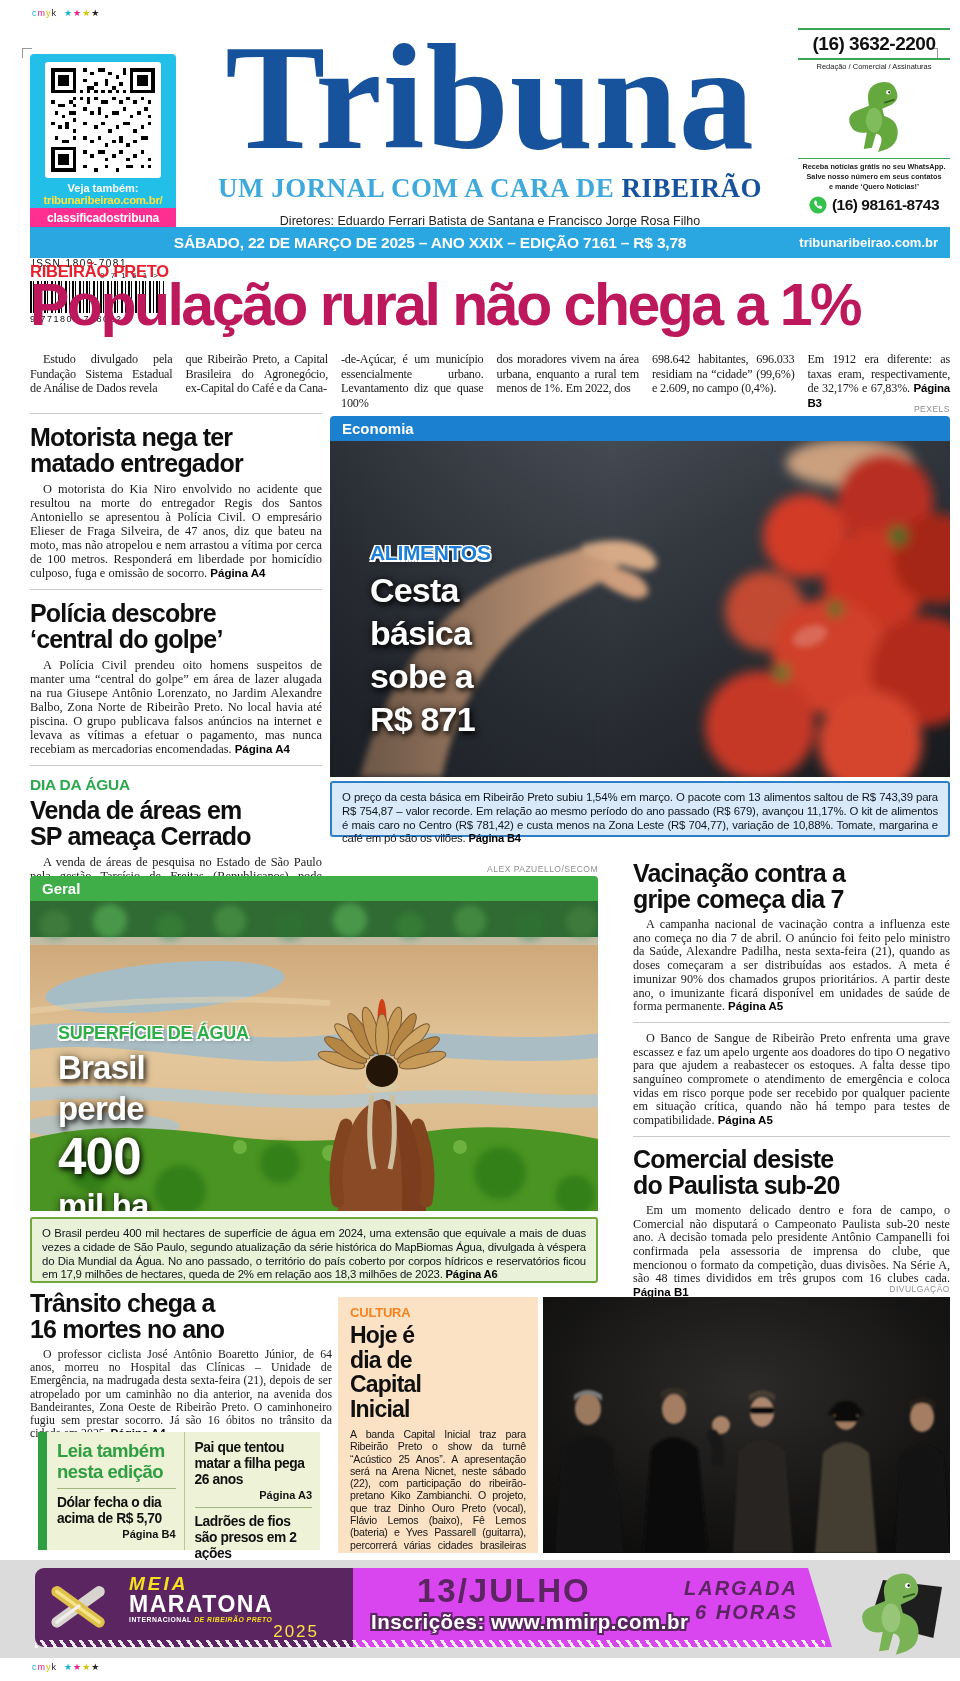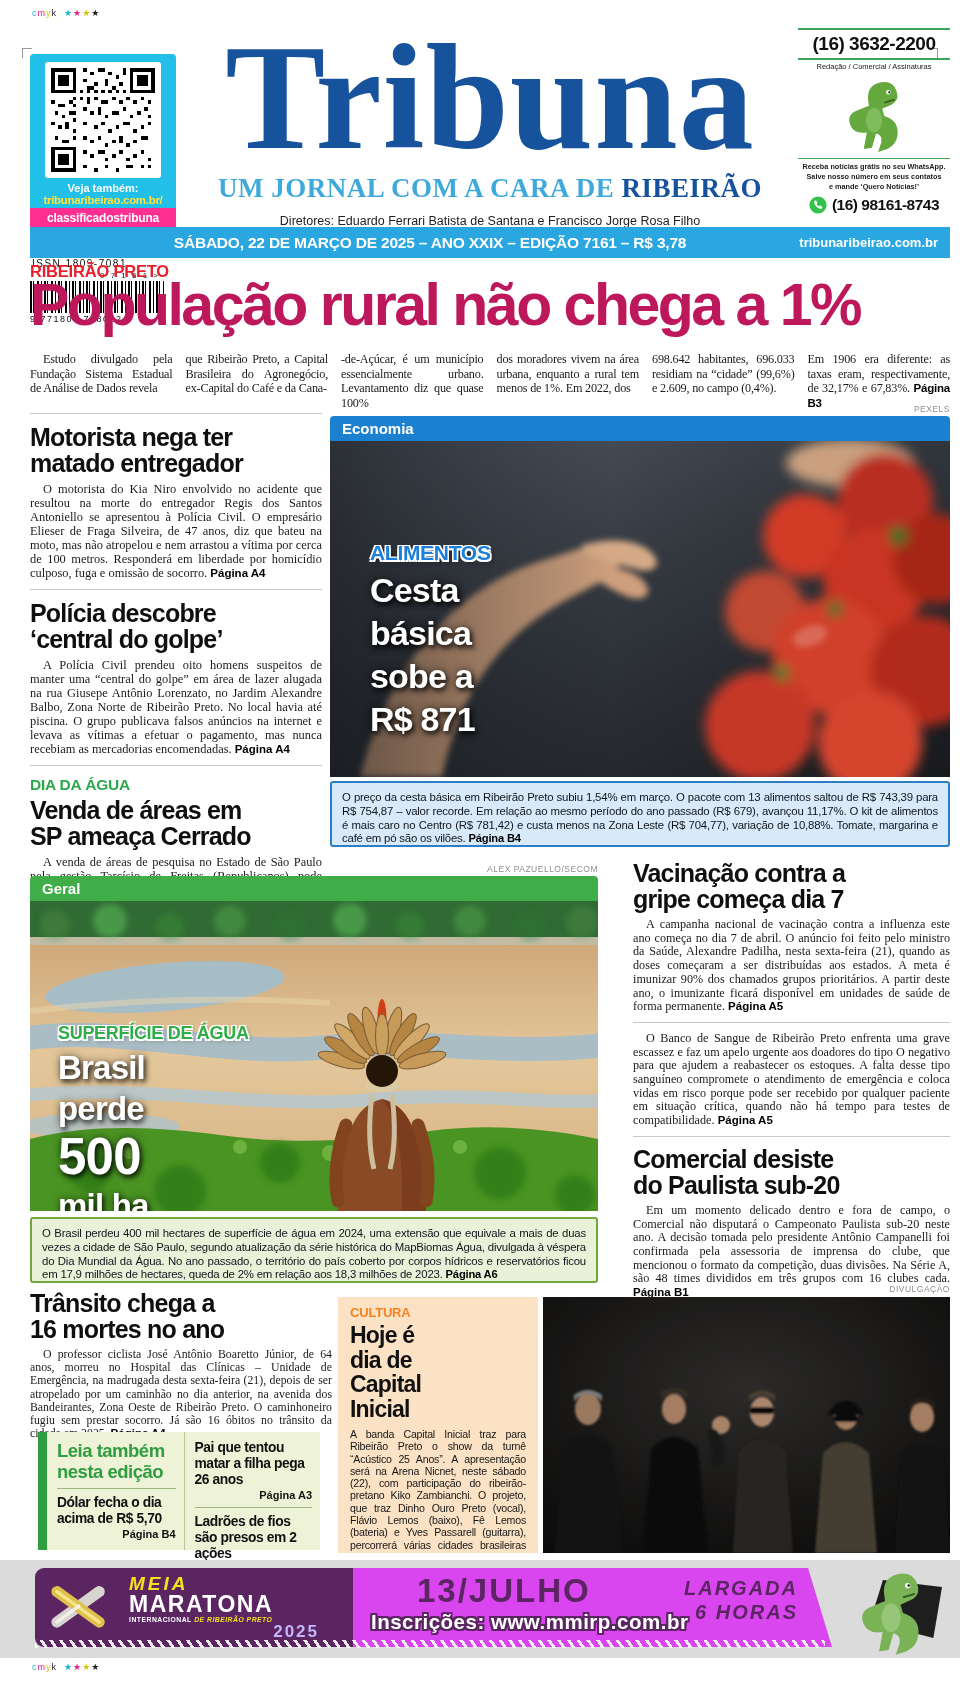--- a/index.html
+++ b/index.html
@@ -81,21 +81,21 @@
   .econ .secbar { background:#1b80cf; }
   .photo { position:relative; overflow:hidden; }
   .photo svg { position:absolute; inset:0; width:100%; height:100%; }
   .photo-econ { height:336px; }
   .econ-kicker { position:absolute; left:40px; top:100px; font-size:21px; font-weight:bold; color:#1d7fd8; letter-spacing:-0.3px;
     text-shadow:-1.5px -1.5px 0 #fff,1.5px -1.5px 0 #fff,-1.5px 1.5px 0 #fff,1.5px 1.5px 0 #fff,3px 3px 4px rgba(0,0,0,.35); }
   .bigheads { position:absolute; left:40px; top:128px; color:#fff; font-weight:bold; font-size:34px; line-height:43px; letter-spacing:-0.8px;
     text-shadow:0 0 8px rgba(0,0,0,.65), 2px 3px 5px rgba(0,0,0,.8); }
   .capbox { border-radius:3px; padding:8px 10px; font-size:11.4px; line-height:13.8px; color:#10151c; letter-spacing:-0.2px; text-align:justify; }
   .capbox b { font-size:11.2px; }
-  .cap-econ { margin-top:4px; height:66px; background:#d8eaf9; border:2px solid #2c7fc7; }
+  .cap-econ { margin-top:4px; height:56px; background:#d8eaf9; border:2px solid #2c7fc7; }
 
   .geralwrap { position:absolute; left:30px; top:864px; width:568px; }
   .geralwrap .secbar { background:#3fae49; }
   .photo-geral { height:310px; }
   .geral-kicker { position:absolute; left:28px; top:122px; font-size:18px; font-weight:bold; color:#2fae47; letter-spacing:-0.3px;
     text-shadow:-1.5px -1.5px 0 #fff,1.5px -1.5px 0 #fff,-1.5px 1.5px 0 #fff,1.5px 1.5px 0 #fff,2px 2px 4px rgba(0,0,0,.35); }
   .geral-heads { position:absolute; left:28px; top:146px; color:#fff; font-weight:bold; letter-spacing:-0.8px;
     text-shadow:0 0 8px rgba(0,0,0,.55), 2px 3px 5px rgba(0,0,0,.75); }
   .geral-heads .l { font-size:33px; line-height:41px; }
   .geral-heads .xl { font-size:51px; line-height:56px; }
@@ -125,21 +125,21 @@
   
   .graystrip { position:absolute; left:0; top:1560px; width:960px; height:98px; background:#dbdbdb; }
   .banner { position:absolute; left:35px; top:1568px; width:915px; height:79px; display:flex; }
   .ad-purple { width:318px; background:#5b2562; border-radius:9px 0 0 9px; position:relative; display:flex; align-items:center; }
   .ad-logo { margin-left:10px; }
   .ad-logotext { margin-left:6px; width:190px; }
   .ad-l1 { color:#f6e11c; font-weight:bold; font-style:italic; font-size:19px; letter-spacing:3px; line-height:18px; }
   .ad-l2 { color:#fff; font-weight:bold; font-size:23px; letter-spacing:1.5px; line-height:22px; }
   .ad-sub { font-size:6.8px; letter-spacing:0.5px; line-height:9px; }
   .ad-sub .w { color:#fff; font-weight:bold; } .ad-sub .y { color:#f6e11c; font-weight:bold; font-style:italic; }
-  .ad-year { color:#c4b5fd; font-weight:bold; font-size:17px; text-align:right; letter-spacing:2px; line-height:16px; }
+  .ad-year { color:#fde047; font-weight:normal; font-size:17px; text-align:right; letter-spacing:2px; line-height:16px; }
   .ad-yellow { flex:1; background:#d946ef; position:relative; clip-path:polygon(0 0, 95% 0, 100% 100%, 0 100%); }
   .ad-date { position:absolute; left:64px; top:4px; color:#5b2562; font-weight:bold; font-size:33px; letter-spacing:2px; }
   .ad-signup { position:absolute; left:18px; top:42px; color:#fff; font-weight:bold; font-size:20.5px; letter-spacing:0.5px;
     text-shadow:-2px 0 0 #5b2562,2px 0 0 #5b2562,0 -2px 0 #5b2562,0 2px 0 #5b2562,-2px -2px 0 #5b2562,2px 2px 0 #5b2562,-2px 2px 0 #5b2562,2px -2px 0 #5b2562; }
   .ad-start { position:absolute; right:34px; top:8px; text-align:right; color:#5b2562; font-weight:bold; font-size:20px; line-height:24px; letter-spacing:2px; font-style:italic; }
   .ad-hatch { position:absolute; left:0; bottom:0; width:86%; height:8px; background:repeating-linear-gradient(55deg, rgba(255,255,255,.9) 0 3px, rgba(255,255,255,0) 3px 8px); }
   .ad-dino { width:118px; position:relative; }
   .ad-flag { position:absolute; right:8px; top:12px; width:72px; height:58px; background:#1e1e1e; clip-path:polygon(18% 0,100% 12%,88% 100%,0 72%); }
   .ad-dino svg { position:absolute; right:20px; top:2px; }
 </style>
@@ -322,21 +322,21 @@
   </div>
 
   <div class="lead-kicker">RIBEIRÃO PRETO</div>
   <div class="lead-head">População rural não chega a 1%</div>
   <div class="deck">
     <div class="deckcol first">Estudo divulgado pela Fundação Sistema Estadual de Análise de Dados revela</div>
     <div class="deckcol">que Ribeirão Preto, a Capital Brasileira do Agronegócio, ex-Capital do Café e da Cana-</div>
     <div class="deckcol">-de-Açúcar, é um município essencialmente urbano. Levantamento diz que quase 100%</div>
     <div class="deckcol">dos moradores vivem na área urbana, enquanto a rural tem menos de 1%. Em 2022, dos</div>
     <div class="deckcol">698.642 habitantes, 696.033 residiam na “cidade” (99,6%) e 2.609, no campo (0,4%).</div>
-    <div class="deckcol"><span>Em 1906 era diferente: as taxas eram, respectivamente, de 32,17% e 67,83%.</span> <b class="pageref">Página B3</b></div>
+    <div class="deckcol"><span>Em 1912 era diferente: as taxas eram, respectivamente, de 32,17% e 67,83%.</span> <b class="pageref">Página B3</b></div>
   </div>
 
   <div class="leftcol">
     <div class="rule"></div>
     <div class="art" style="margin-top:9px;">
       <h2><span>Motorista nega ter</span><br><span>matado entregador</span></h2>
       <p class="body"><span>O motorista do Kia Niro envolvido no acidente que resultou na morte do entregador Regis dos Santos Antoniello se apresentou à Polícia Civil. O empresário Elieser de Fraga Silveira, de 47 anos, diz que bateu na moto, mas não atropelou e nem arrastou a vítima por cerca de 100 metros. Responderá em liberdade por homicídio culposo, fuga e omissão de socorro.</span> <b class="pageref">Página A4</b></p>
     </div>
     <div class="rule"></div>
     <div class="art">
@@ -478,21 +478,21 @@
           <circle cx="352" cy="170" r="16" fill="#241509"></circle>
           <path d="M336 184 q16 9 32 0" stroke="#d8cba6" stroke-width="5" fill="none"></path>
           <path d="M342 194 C338 226 340 252 344 268" stroke="#cdbf9e" stroke-width="5" fill="none"></path>
           <path d="M362 194 C366 226 364 252 360 268" stroke="#cdbf9e" stroke-width="5" fill="none"></path>
         </g>
       </svg>
       <div class="geral-kicker">SUPERFÍCIE DE ÁGUA</div>
       <div class="geral-heads">
         <div class="l">Brasil</div>
         <div class="l">perde</div>
-        <div class="xl">500</div>
+        <div class="xl">400</div>
         <div class="l">mil ha</div>
       </div>
     </div>
     <div class="capbox cap-geral"><span>O Brasil perdeu 400 mil hectares de superfície de água em 2024, uma extensão que equivale a mais de duas vezes a cidade de São Paulo, segundo atualização da série histórica do MapBiomas Água, divulgada à véspera do Dia Mundial da Água. No ano passado, o território do país coberto por corpos hídricos e reservatórios ficou em 17,9 milhões de hectares, queda de 2% em relação aos 18,3 milhões de 2023.</span> <b class="pageref">Página A6</b></div>
   </div>
 
   <div class="rightcol">
     <div class="art">
       <h2><span>Vacinação contra a</span><br><span>gripe começa dia 7</span></h2>
       <p class="body"><span>A campanha nacional de vacinação contra a influenza este ano começa no dia 7 de abril. O anúncio foi feito pelo ministro da Saúde, Alexandre Padilha, nesta sexta-feira (21), quando as doses começaram a ser distribuídas aos estados. A meta é imunizar 90% dos chamados grupos prioritários. A partir deste ano, o imunizante ficará disponível em unidades de saúde de forma permanente.</span> <b class="pageref">Página A5</b></p>

